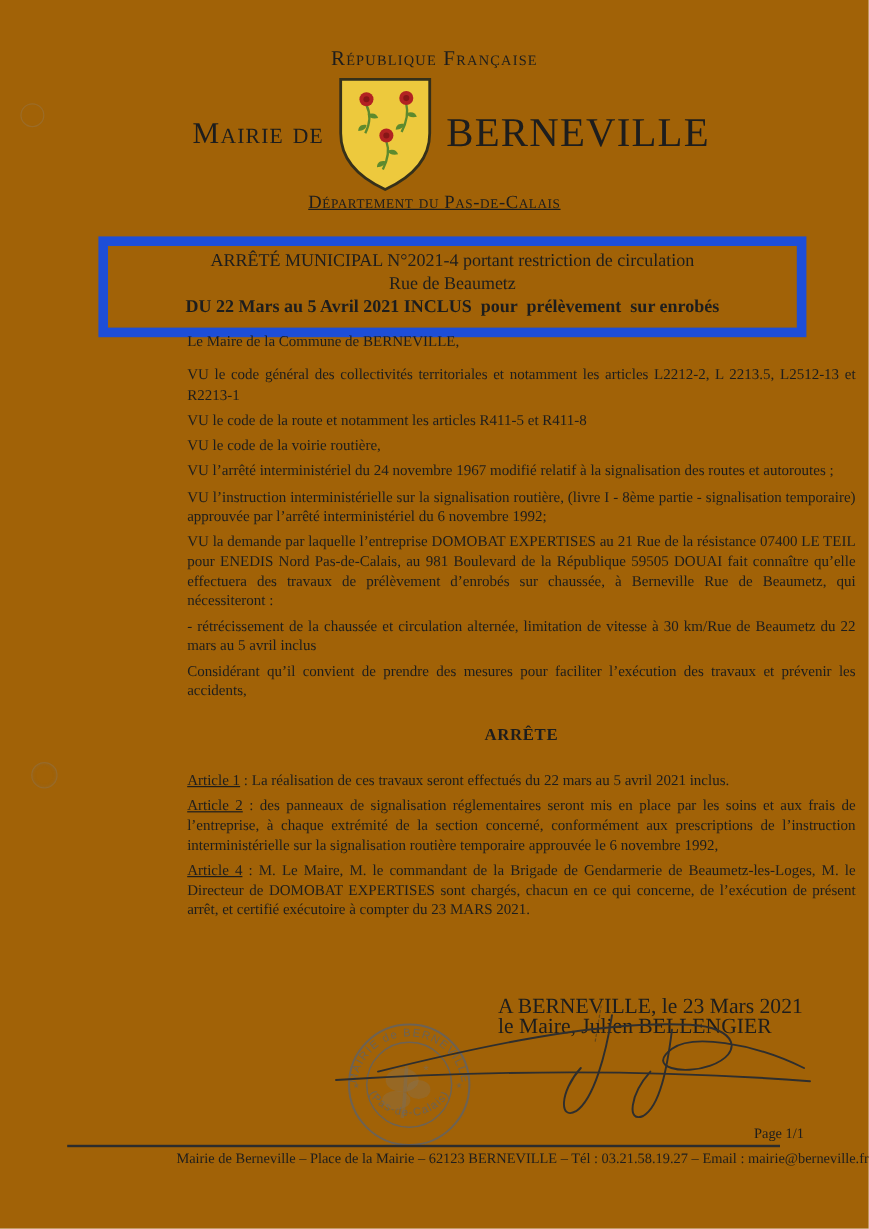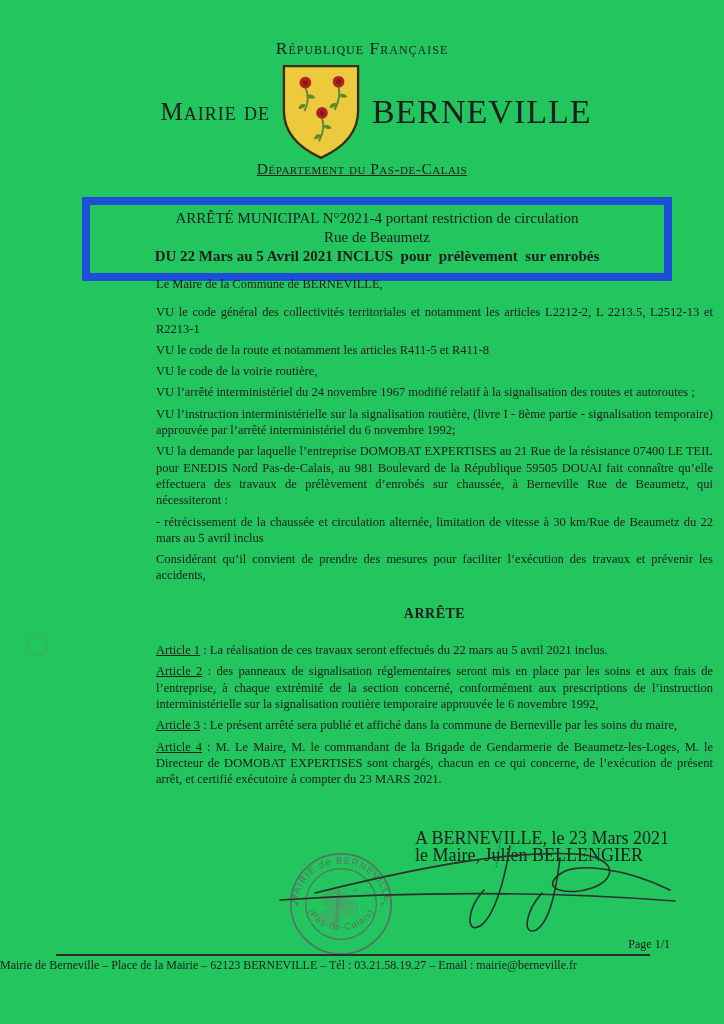--- a/index.html
+++ b/index.html
@@ -5,21 +5,21 @@
   :root{
     --shield-yellow:#edc93d;
     --rose-red:#b22222;
     --stem-green:#5d8a2e;
     --ink:#1d1d1d;
     --stamp-ink:#636363;
   }
   *{box-sizing:border-box;}
   html,body{margin:0;padding:0;background:#ffffff;}
   .page{
-    position:relative;width:724px;height:1024px;background:#22c55e;
+    position:relative;width:724px;height:1024px;background:#a16207;
     font-family:"Liberation Serif","DejaVu Serif",serif;color:var(--ink);
     overflow:hidden;
   }
   
   .hole{position:absolute;border-radius:50%;border:1.5px solid rgba(130,130,130,.30);}
   .hole.h1{left:17px;top:86px;width:20px;height:20px;border-color:rgba(140,140,140,.25);}
   .hole.h2{left:26px;top:635px;width:22px;height:22px;box-shadow:inset 0 0 3px rgba(120,120,120,.25);}
   
   .republic{position:absolute;top:38px;left:0;width:100%;text-align:center;
     font-variant:small-caps;font-size:17.5px;letter-spacing:1px;}
@@ -44,21 +44,21 @@
     font-size:14px;letter-spacing:.5px;}
   .article{margin:0 0 11px 0;text-align:justify;}
   .article .art-label{text-decoration:underline;}
   
   .sign-block{position:absolute;left:415px;top:830px;font-size:18px;line-height:17px;}
   .sig-svg{position:absolute;left:270px;top:838px;width:410px;height:110px;}
   .stamp-svg{position:absolute;left:282px;top:845px;width:118px;height:118px;opacity:.85;}
   
   .page-number{position:absolute;left:560px;top:937px;width:110px;text-align:right;font-size:12px;}
   .footer-rule{position:absolute;left:56px;top:954px;width:594px;height:1.5px;background:#2c2c2c;}
-  .footer-address{position:absolute;left:0;top:958px;width:100%;text-align:left;font-size:12px;}
+  .footer-address{position:absolute;left:0;top:958px;width:100%;text-align:right;font-size:12px;}
   svg text{font-family:"Liberation Sans","DejaVu Sans",sans-serif;}
 </style>
 </head>
 <body>
 
 <div class="page">
 
   <div class="hole h1"></div>
   <div class="hole h2"></div>
 
@@ -112,21 +112,20 @@
     <p>VU l’arrêté interministériel du 24 novembre 1967 modifié relatif à la signalisation des routes et autoroutes ;</p>
     <p>VU l’instruction interministérielle sur la signalisation routière, (livre I - 8ème partie - signalisation temporaire) approuvée par l’arrêté interministériel du 6 novembre 1992;</p>
     <p>VU la demande par laquelle l’entreprise DOMOBAT EXPERTISES au 21 Rue de la résistance 07400 LE TEIL pour ENEDIS Nord Pas-de-Calais, au 981 Boulevard de la République 59505 DOUAI fait connaître qu’elle effectuera des travaux de prélèvement d’enrobés sur chaussée, à Berneville Rue de Beaumetz, qui nécessiteront :</p>
     <p>- rétrécissement de la chaussée et circulation alternée, limitation de vitesse à 30 km/Rue de Beaumetz du 22 mars au 5 avril inclus</p>
     <p>Considérant qu’il convient de prendre des mesures pour faciliter l’exécution des travaux et prévenir les accidents,</p>
 
     <div class="arrete-heading">ARRÊTE</div>
 
     <p class="article"><span class="art-label">Article 1</span><span> : La réalisation de ces travaux seront effectués du 22 mars au 5 avril 2021 inclus.</span></p>
     <p class="article"><span class="art-label">Article 2</span><span> : des panneaux de signalisation réglementaires seront mis en place par les soins et aux frais de l’entreprise, à chaque extrémité de la section concerné, conformément aux prescriptions de l’instruction interministérielle sur la signalisation routière temporaire approuvée le 6 novembre 1992,</span></p>
-    <p class="article"><span class="art-label">Article 3</span><span> : Le présent arrêté sera publié et affiché dans la commune de Berneville par les soins du maire,</span></p>
     <p class="article"><span class="art-label">Article 4</span><span> : M. Le Maire, M. le commandant de la Brigade de Gendarmerie de Beaumetz-les-Loges, M. le Directeur de DOMOBAT EXPERTISES sont chargés, chacun en ce qui concerne, de l’exécution de présent arrêt, et certifié exécutoire à compter du 23 MARS 2021.</span></p>
   </div>
 
   <div class="sign-block">
     <div>A BERNEVILLE, le 23 Mars 2021</div>
     <div>le Maire, Julien BELLENGIER</div>
   </div>
 
   <svg class="stamp-svg" viewBox="0 0 120 120">
     <defs>

